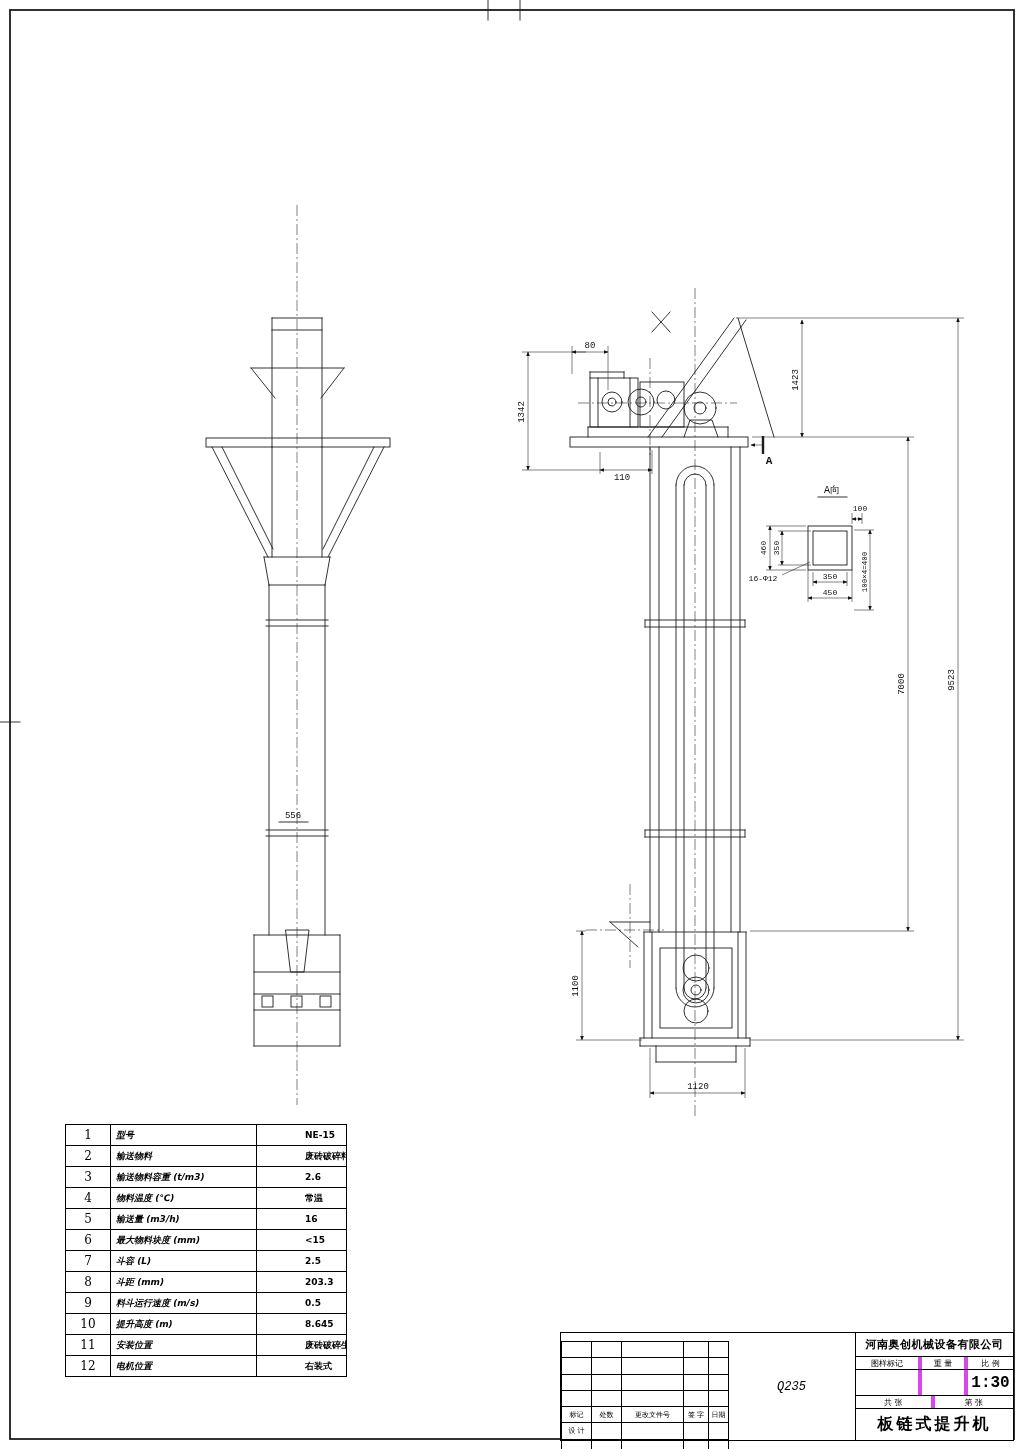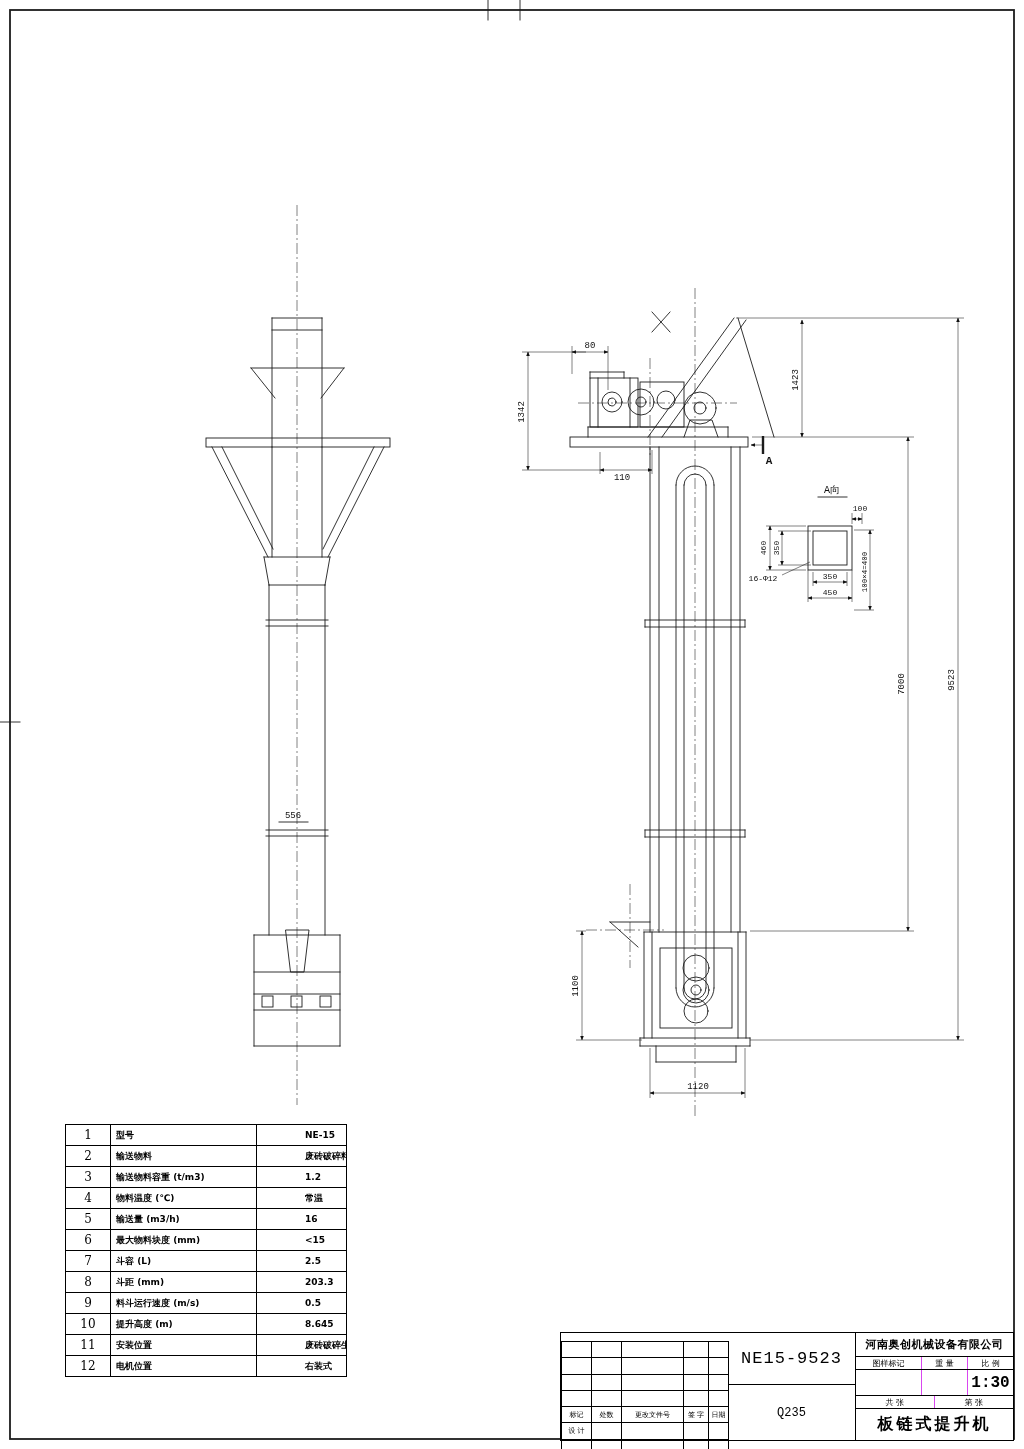--- a/index.html
+++ b/index.html
@@ -12,42 +12,42 @@
   .cl{stroke:#1c1c1c;stroke-width:0.55;fill:none;stroke-dasharray:11 3 2 3;}
   .dim line,.dim path{stroke:#1c1c1c;stroke-width:0.55;fill:none;}
   .dimt{font-family:"Liberation Mono","DejaVu Sans Mono",monospace;font-size:9px;fill:#111;text-anchor:middle;}
 
   
   #ptable{position:absolute;left:65px;top:1124px;width:281px;border-collapse:collapse;
           table-layout:fixed;background:#fff;}
   #ptable td{border:1px solid #000;height:21px;padding:0 5px;font-size:9px;color:#000;
              overflow:hidden;white-space:nowrap;}
   #ptable td.c-no{width:45px;text-align:center;font-size:12px;font-family:"DejaVu Serif",serif;padding:0;}
-  #ptable td.c-name{width:146px;font-weight:bold;}
+  #ptable td.c-name{width:146px;font-weight:bold;font-style:italic;}
   #ptable td.c-val{width:90px;font-weight:bold;padding-left:48px;}
 
   
   #titleblock{position:absolute;left:560px;top:1332px;width:454px;height:109px;
               border:1.5px solid #000;background:#fff;}
   #revtable{position:absolute;left:0;top:8px;width:167px;height:131px;border-collapse:collapse;table-layout:fixed;}
   #revtable td{border:1px solid #000;font-size:7px;text-align:center;padding:0;overflow:hidden;white-space:nowrap;color:#000;}
   #revtable tr{height:13px;}
   .tb-mid{position:absolute;left:167px;top:0;width:128px;height:100%;border-right:1px solid #000;
           display:flex;flex-direction:column;}
   .tb-dwgno{height:52px;display:flex;align-items:center;justify-content:center;font-size:17px;
             font-family:"Liberation Mono","DejaVu Sans Mono",monospace;letter-spacing:1px;border-bottom:1px solid #000;}
   .tb-mat{flex:1;display:flex;align-items:center;justify-content:center;font-size:12px;
-          font-family:"Liberation Mono","DejaVu Sans Mono",monospace;}
+          font-family:"Liberation Mono","DejaVu Sans Mono",monospace;font-style:italic;}
   .tb-right{position:absolute;left:295px;top:0;width:157px;height:100%;display:flex;flex-direction:column;}
   .tb-company{height:24px;border-bottom:1px solid #000;display:flex;align-items:center;justify-content:center;
               font-size:11px;font-weight:bold;letter-spacing:0.5px;white-space:nowrap;text-align:right;}
   .tb-hrow{height:13px;border-bottom:1px solid #000;display:flex;}
   .tb-vrow{height:26px;border-bottom:1px solid #000;display:flex;}
   .tb-srow{height:13px;border-bottom:1px solid #000;display:flex;text-align:right;}
-  .tb-cell{display:flex;align-items:center;justify-content:center;font-size:8px;border-right:1px solid #d946ef;
+  .tb-cell{display:flex;align-items:center;justify-content:center;font-size:8px;border-right:4px solid #d946ef;
            overflow:hidden;white-space:nowrap;}
   .tb-hrow .tb-cell:last-child,.tb-vrow .tb-cell:last-child,.tb-srow .tb-cell:last-child{border-right:none;}
   .w1{width:66px}.w2{width:46px}.w3{flex:1}.half{width:50%}
   .tb-vrow .tb-cell{font-size:16px;font-weight:bold;font-family:"Liberation Mono","DejaVu Sans Mono",monospace;}
   .tb-product{flex:1;display:flex;align-items:center;justify-content:center;font-size:16px;font-weight:bold;
               letter-spacing:3px;white-space:nowrap;text-align:right;}
 </style>
 </head>
 <body>
 
@@ -263,21 +263,21 @@
           <td class="c-val">NE-15</td>
         </tr>
         <tr>
           <td class="c-no">2</td>
           <td class="c-name">输送物料</td>
           <td class="c-val">废砖破碎料</td>
         </tr>
         <tr>
           <td class="c-no">3</td>
           <td class="c-name">输送物料容重 (t/m3)</td>
-          <td class="c-val">1.2</td>
+          <td class="c-val">2.6</td>
         </tr>
         <tr>
           <td class="c-no">4</td>
           <td class="c-name">物料温度 (℃)</td>
           <td class="c-val">常温</td>
         </tr>
         <tr>
           <td class="c-no">5</td>
           <td class="c-name">输送量 (m3/h)</td>
           <td class="c-val">16</td>
@@ -375,21 +375,20 @@
           <tr>
             <td style="width: 30px;"></td>
             <td style="width: 30px;"></td>
             <td style="width: 62px; font-family: Liberation Mono, monospace;">日 期</td>
             <td style="width: 25px;"></td>
             <td style="width: 20px;"></td>
           </tr>
         </tbody>
       </table>
     <div class="tb-mid">
-      <div class="tb-dwgno">NE15-9523</div>
       <div class="tb-mat">Q235</div>
     </div>
     <div class="tb-right">
       <div class="tb-company">河南奥创机械设备有限公司</div>
       <div class="tb-hrow">
         <div class="tb-cell w1">图样标记</div>
         <div class="tb-cell w2">重 量</div>
         <div class="tb-cell w3">比 例</div>
       </div>
       <div class="tb-vrow">

